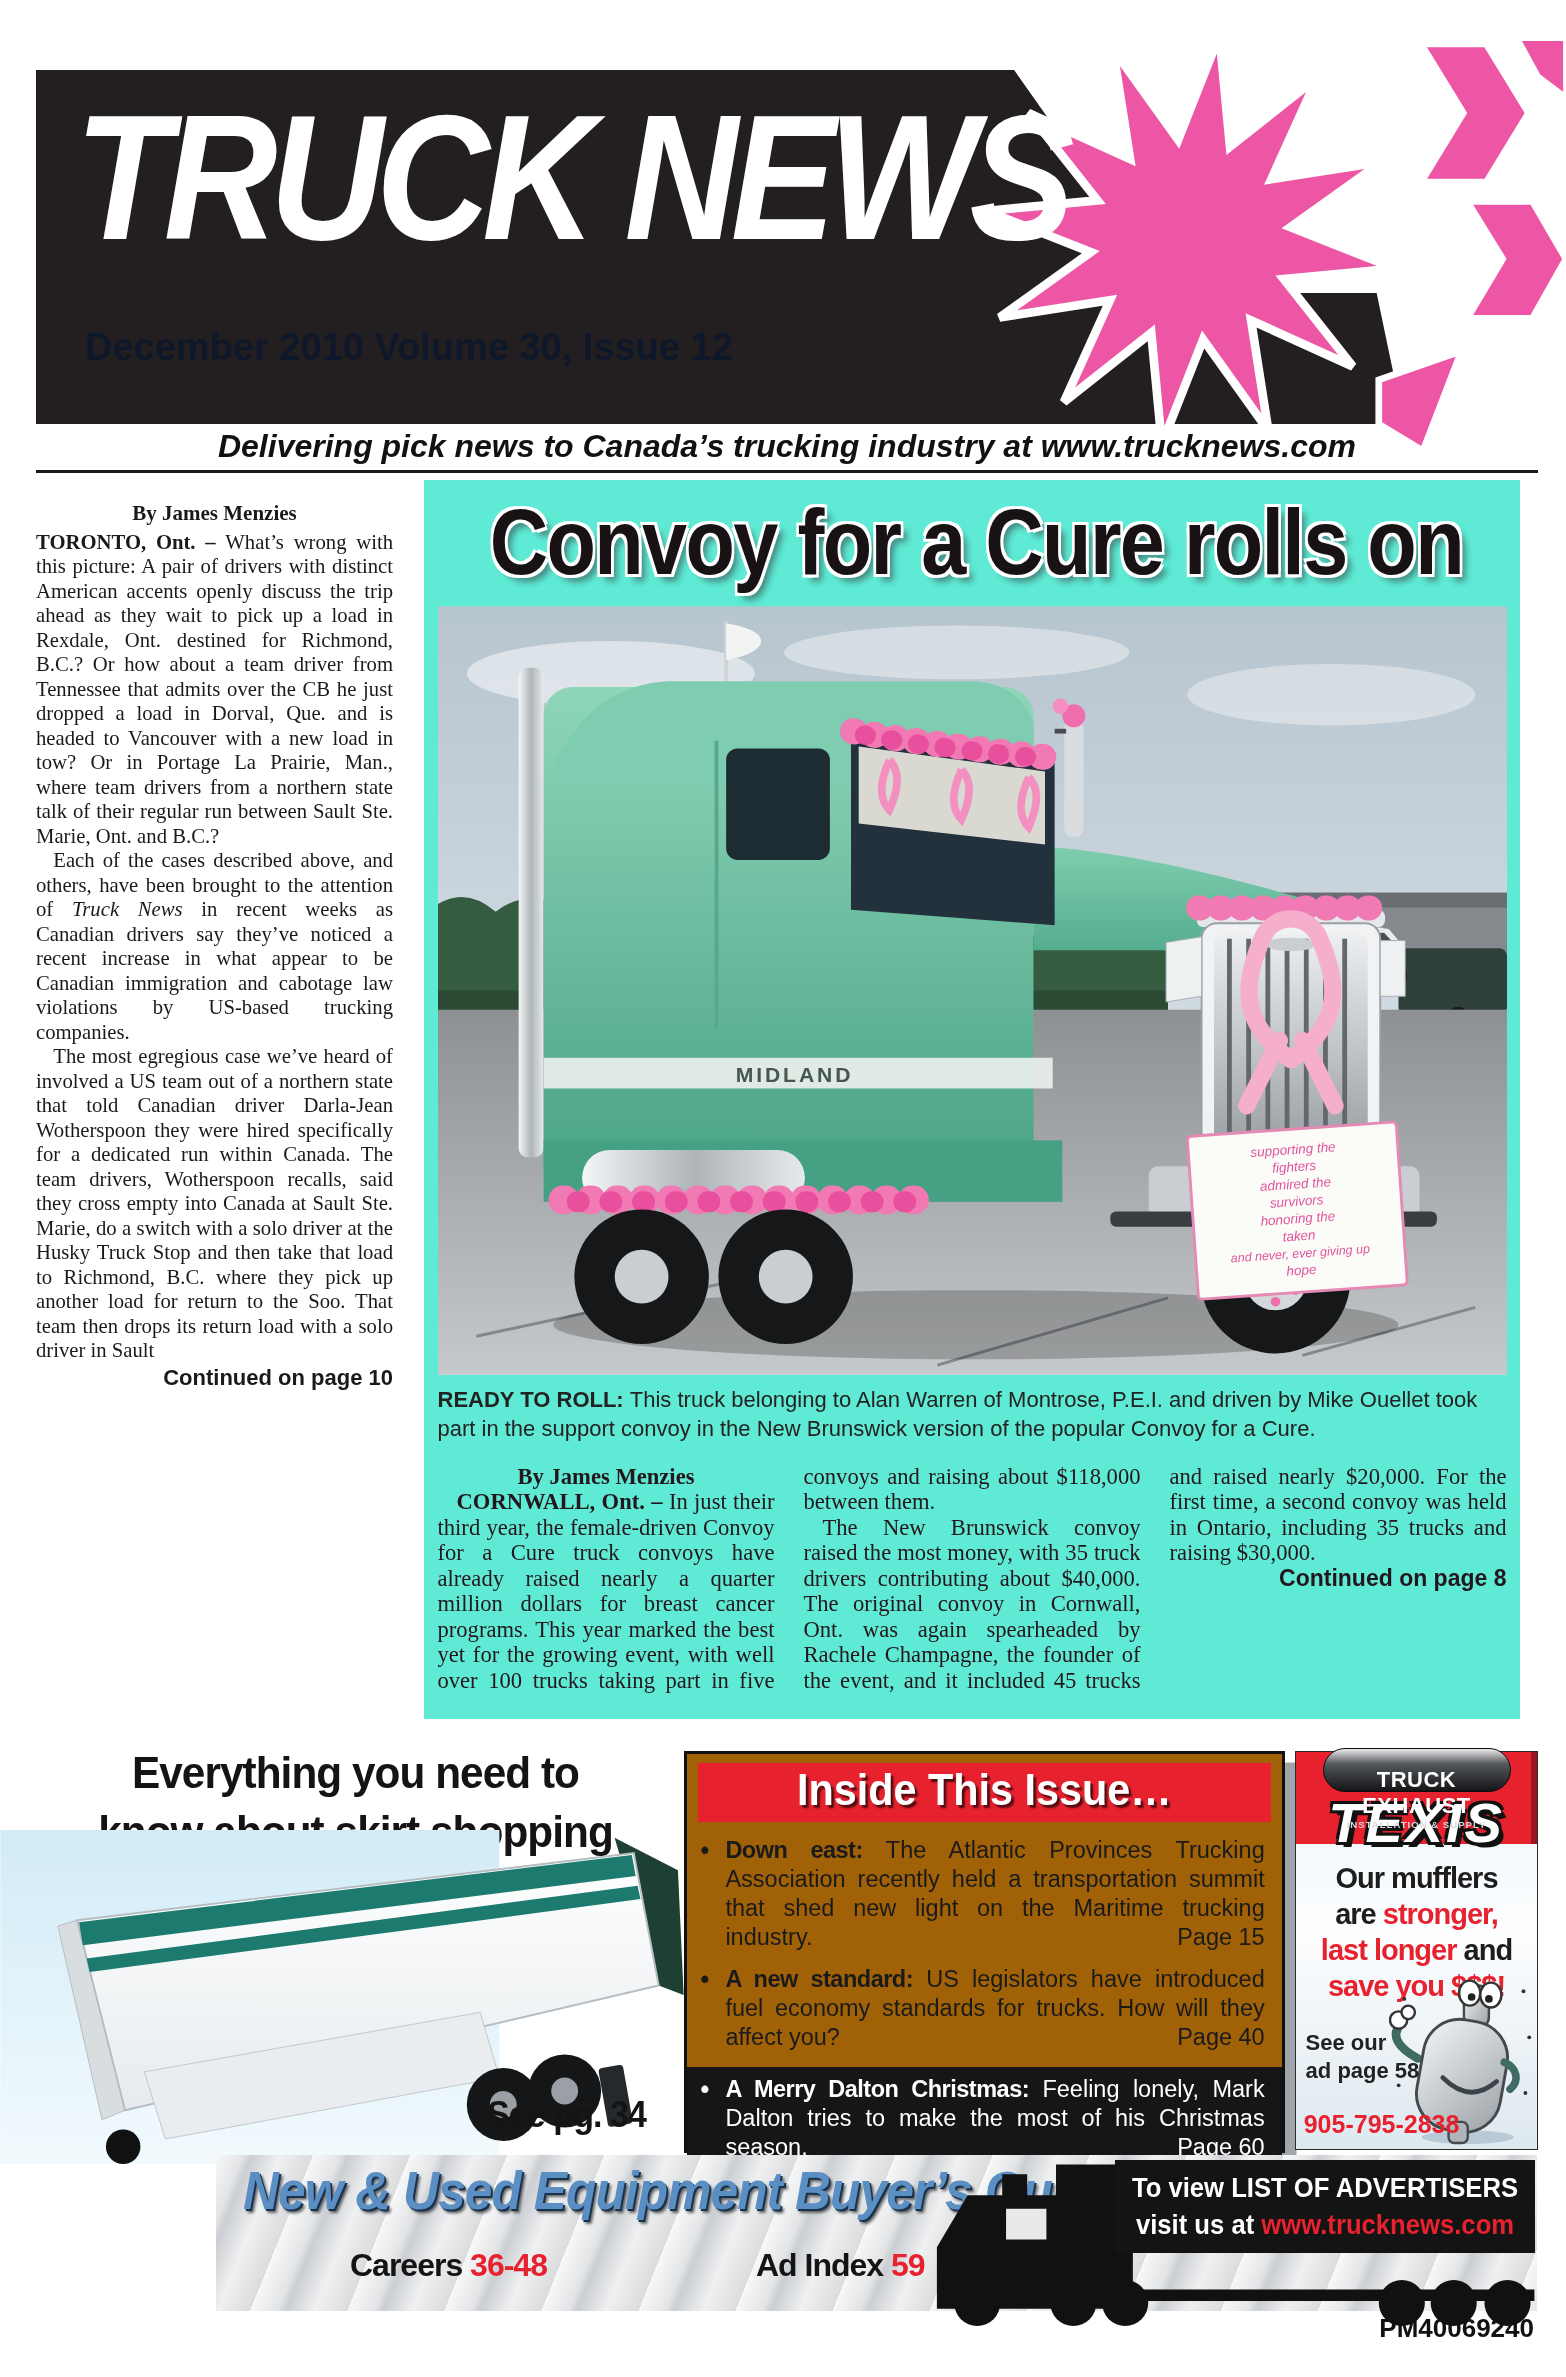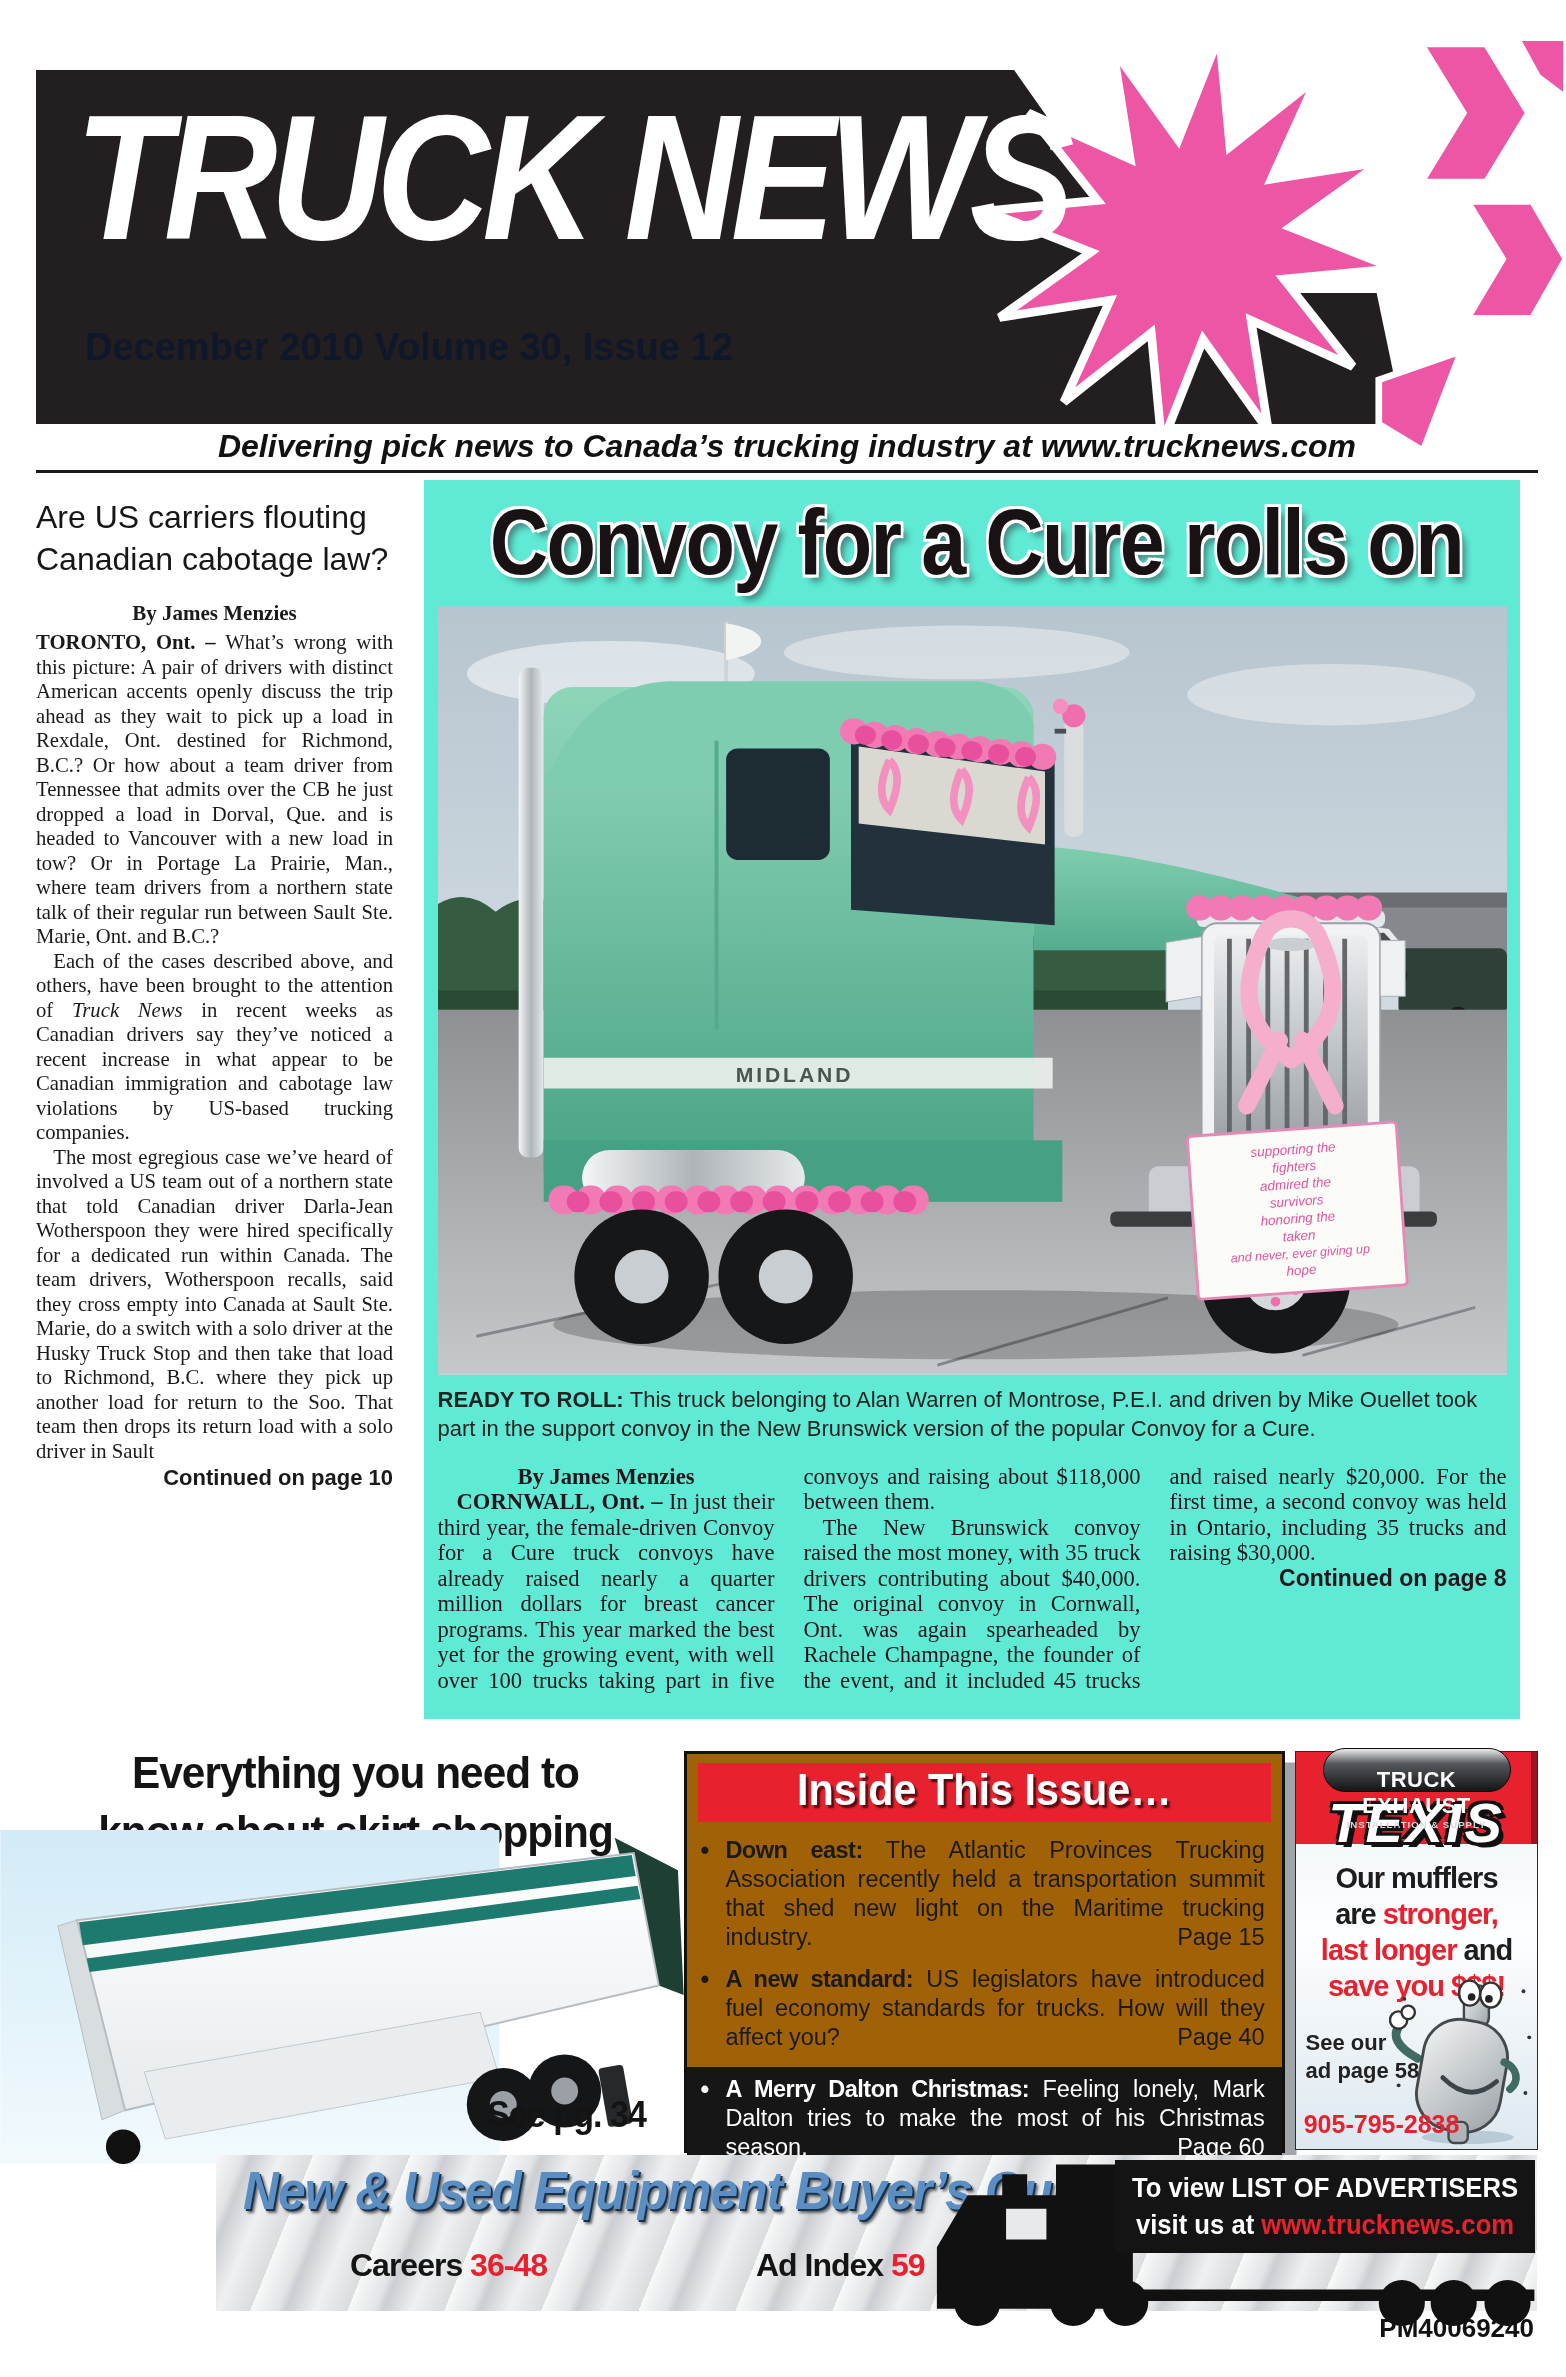--- a/index.html
+++ b/index.html
@@ -123,21 +123,20 @@
     <polygon points="700,0 751,0 751,62 722,40" fill="#ec56a4" stroke="#ffffff" stroke-width="6"></polygon>
     <polygon points="556,356 642,326 602,430 556,402" fill="#ec56a4" stroke="#ffffff" stroke-width="7"></polygon>
   </svg>
 
   <div class="mast-logo">TRUCK NEWS</div>
   <div class="issue-line">December 2010 Volume 30, Issue 12</div>
   <div class="tagline">Delivering pick news to Canada’s trucking industry at www.trucknews.com</div>
   <div class="top-rule"></div>
 
   <div class="cab-article">
-    <div class="cab-subhead">Are US carriers flouting Canadian cabotage law?</div>
     <div class="cab-byline">By James Menzies</div>
     <div class="cab-body">
       <p><span class="bold">TORONTO, Ont. – </span><span>What’s wrong with this picture: A pair of drivers with distinct American accents openly discuss the trip ahead as they wait to pick up a load in Rexdale, Ont. destined for Richmond, B.C.? Or how about a team driver from Tennessee that admits over the CB he just dropped a load in Dorval, Que. and is headed to Vancouver with a new load in tow? Or in Portage La Prairie, Man., where team drivers from a northern state talk of their regular run between Sault Ste. Marie, Ont. and B.C.?</span></p>
       <p><span>Each of the cases described above, and others, have been brought to the attention of </span><span class="ital">Truck News</span><span> in recent weeks as Canadian drivers say they’ve noticed a recent increase in what appear to be Canadian immigration and cabotage law violations by US-based trucking companies.</span></p>
       <p><span>The most egregious case we’ve heard of involved a US team out of a northern state that told Canadian driver Darla-Jean Wotherspoon they were hired specifically for a dedicated run within Canada. The team drivers, Wotherspoon recalls, said they cross empty into Canada at Sault Ste. Marie, do a switch with a solo driver at the Husky Truck Stop and then take that load to Richmond, B.C. where they pick up another load for return to the Soo. That team then drops its return load with a solo driver in Sault</span></p>
     </div>
     <div class="cab-continued">Continued on page 10</div>
   </div>
 
   <div class="feature">

